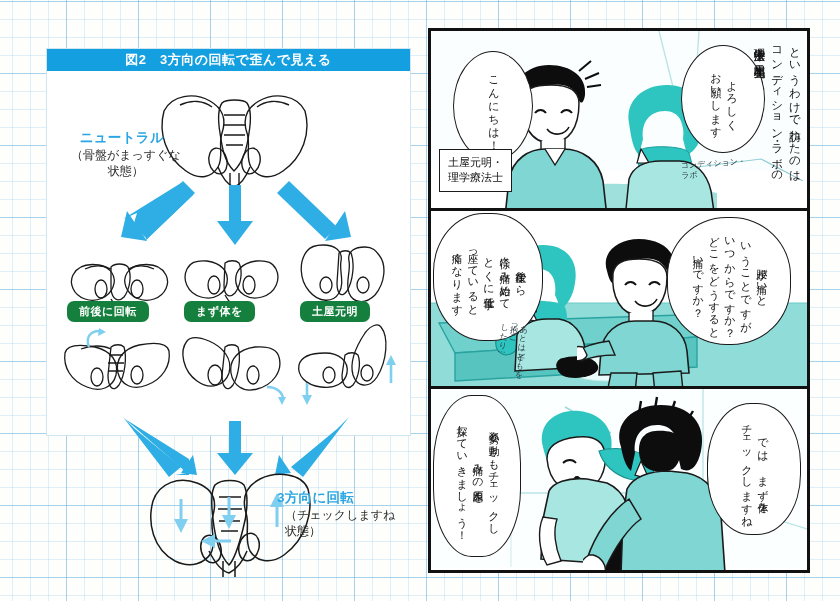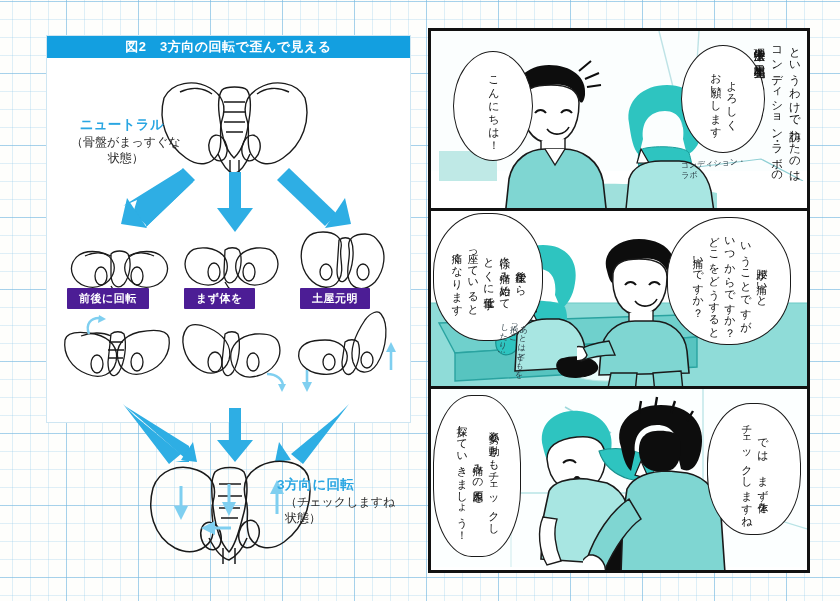--- a/index.html
+++ b/index.html
@@ -18,39 +18,39 @@
       linear-gradient(to right,  rgba(120,185,225,.55) 1px, transparent 1px),
       linear-gradient(to bottom, rgba(120,185,225,.55) 1px, transparent 1px),
       linear-gradient(to right,  rgba(150,205,235,.30) 1px, transparent 1px),
       linear-gradient(to bottom, rgba(150,205,235,.30) 1px, transparent 1px);
     background-size:72px 72px,72px 72px,18px 18px,18px 18px;
     background-position:-6px 1px,-6px 1px,-6px 1px,-6px 1px;
   }
 
   
   #figure-card{
-    position:absolute;left:46px;top:35px;width:365px;height:388px;
+    position:absolute;left:46px;top:48px;width:365px;height:388px;
     background:#ffffff;border:1px solid #cfe6f2;box-sizing:border-box;padding-left:28px;
   }
   #figure-title{
     position:absolute;left:0;top:0;width:100%;height:22px;
     background:#139fe0;color:#fff;font-size:13px;font-weight:bold;
     letter-spacing:.5px;display:flex;align-items:center;justify-content:center;
     box-sizing:border-box;
   }
   .fig-label{position:absolute;}
   .fig-label .lab-main{
     color:#2aa6e2;font-weight:bold;font-size:13.5px;letter-spacing:.3px;white-space:nowrap;
   }
   .fig-label .lab-sub{
     color:#2b2b2b;font-size:12px;line-height:1.25;margin-top:1px;white-space:nowrap;margin-left:8px;
   }
   .pill{
-    position:absolute;background:#4c1d95;color:#fff;font-size:11px;font-weight:bold;
-    border-radius:1px;padding:3px 12px;white-space:nowrap;letter-spacing:.5px;
+    position:absolute;background:#15803d;color:#fff;font-size:11px;font-weight:bold;
+    border-radius:7px;padding:3px 12px;white-space:nowrap;letter-spacing:.5px;
   }
   .big-arrow{position:absolute;}
   .pelvis{position:absolute;}
   .pelvis svg{display:block;}
 
   
   #manga{
     position:absolute;left:428px;top:28px;width:382px;height:545px;
     border:3px solid #111;box-sizing:border-box;background:#fff;
   }
@@ -318,20 +318,22 @@
       </div>
       <div class="bubble" style="left:250px;top:14px;width:82px;height:106px;">
         <div class="bubble-txt" style="white-space:pre-line;">よろしく
 お願いします</div>
       </div>
 
       <div class="narration" style="right:4px;top:8px;height:162px;white-space:pre-line;">というわけで訪ねたのは
 コンディション・ラボの
 理学療法士の土屋元明先生</div>
 
+      <div class="nameplate" style="left:8px;top:118px;white-space:pre-line;">土屋元明・
+理学療法士</div>
 
       <div class="handwrite" style="left:250px;top:128px;white-space:pre-line;transform:rotate(-4deg);">コンディション・
 ラボ</div>
     </div>
 
     <div class="panel" id="panel2">
       <svg width="376" height="175" viewBox="0 0 376 175" style="position:absolute;left:0;top:0;">
         <rect width="376" height="175" fill="#ffffff"></rect>
         <path d="M0 92 H376 V175 H0Z" fill="#8fdcd8"></path>
         <path d="M0 92 H376" stroke="#6cc9c5" stroke-width="1.2"></path>

